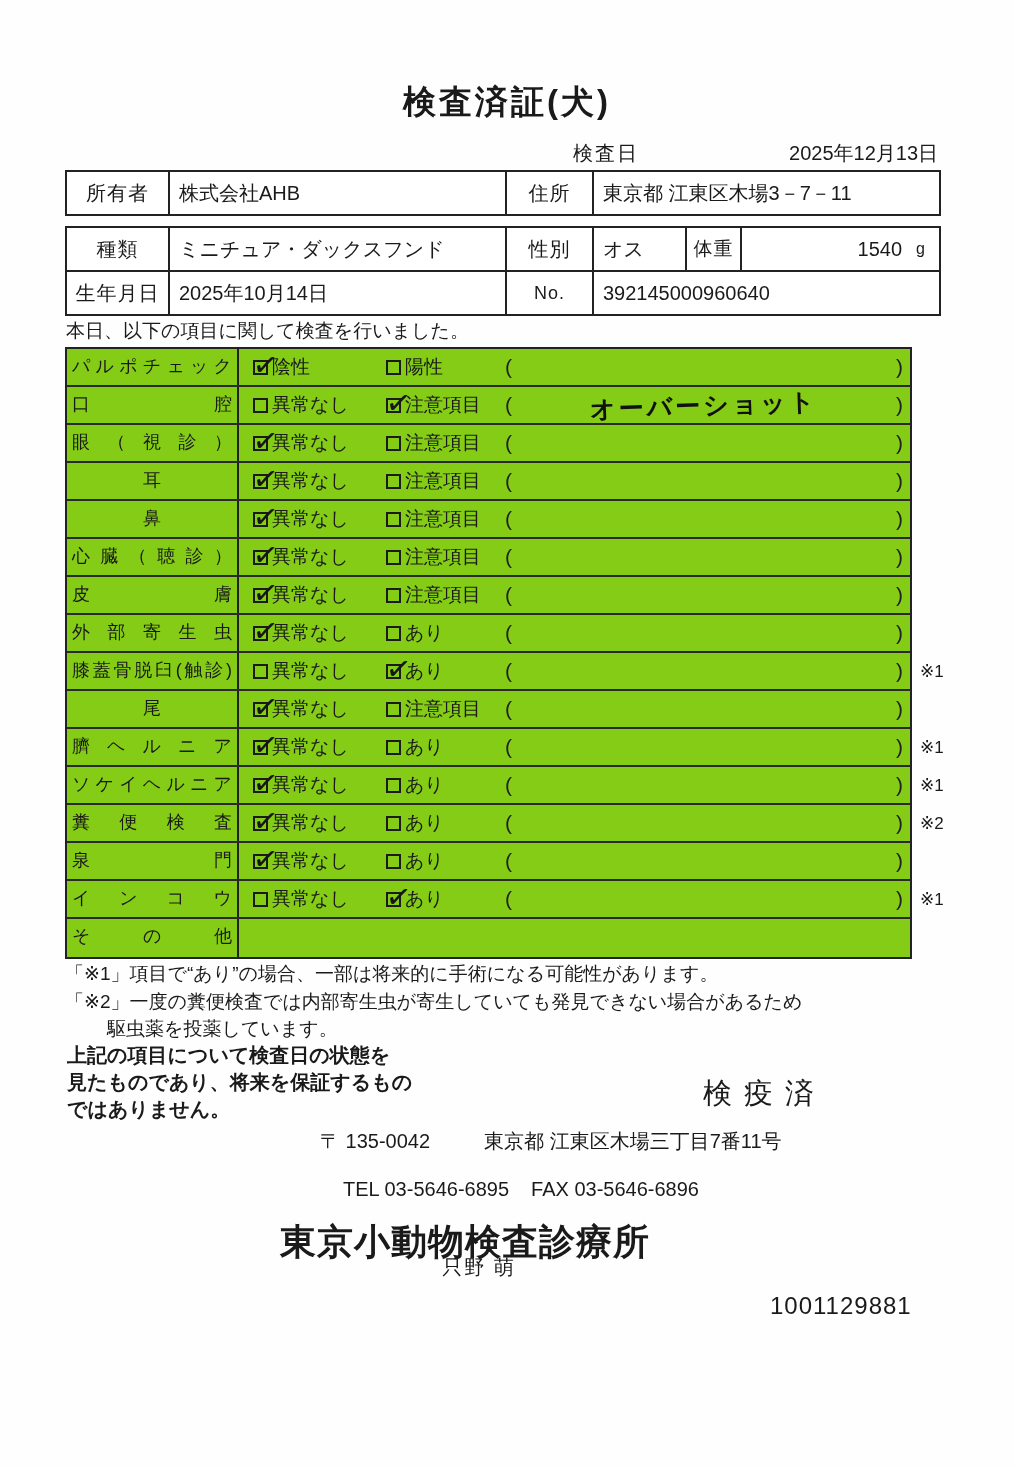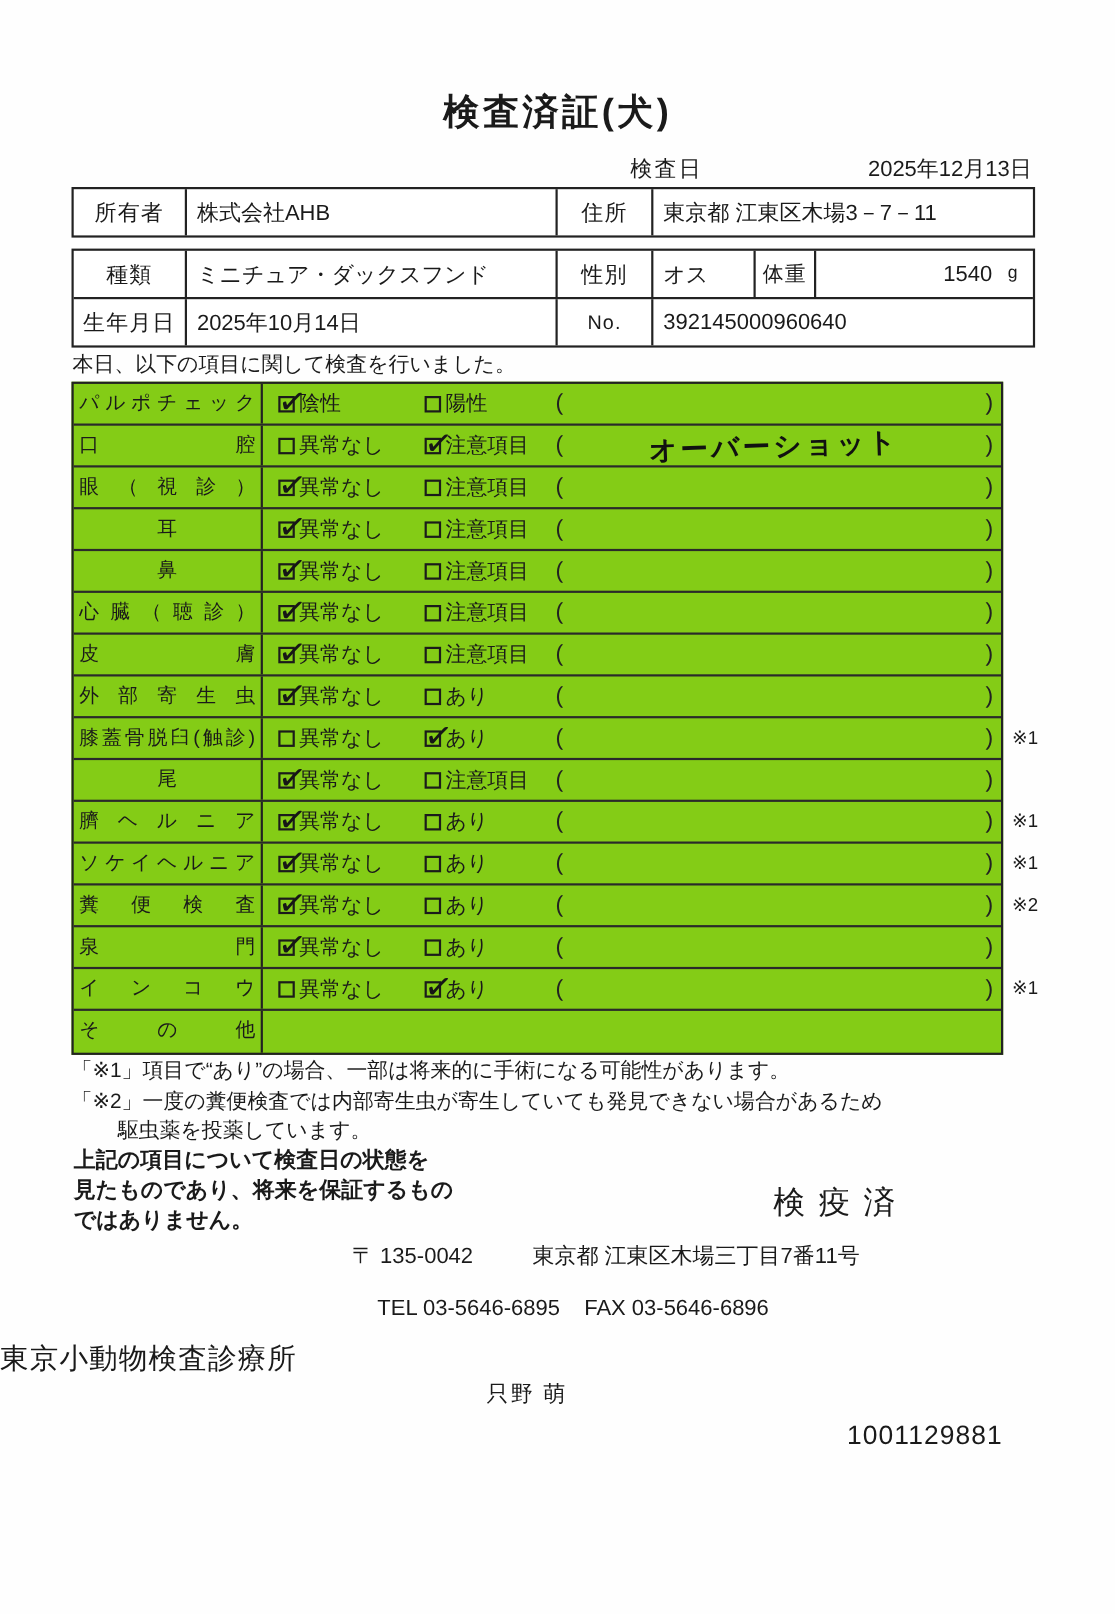--- a/index.html
+++ b/index.html
@@ -68,21 +68,21 @@
 
   
   .disclaimer { top:1042px; left:67px; font-size:20px; font-weight:700; line-height:27px; }
 
   
   .stamp { top:1074px; left:703px; font-size:29px; font-weight:500; letter-spacing:12px; }
 
   
   .postal-line { top:1128px; left:320px; display:flex; gap:54px; font-size:20px; font-weight:500; }
   .tel-line { top:1178px; left:343px; display:flex; gap:22px; font-size:20px; font-weight:500; }
-  .clinic-name { top:1218px; left:0; width:930px; text-align:left; font-size:26px; font-weight:400; letter-spacing:1px; }
+  .clinic-name { top:1218px; left:0; width:930px; text-align:center; font-size:36px; font-weight:700; letter-spacing:1px; }
   .examiner { top:1254px; left:0; width:958px; text-align:center; font-size:20px; font-weight:500; letter-spacing:2px; }
   .serial { top:1292px; left:770px; font-size:24px; font-weight:500; letter-spacing:1px; }
 </style>
 </head>
 <body>
 
 <div class="page">
 
   <div class="abs title">検査済証(犬)</div>
 

